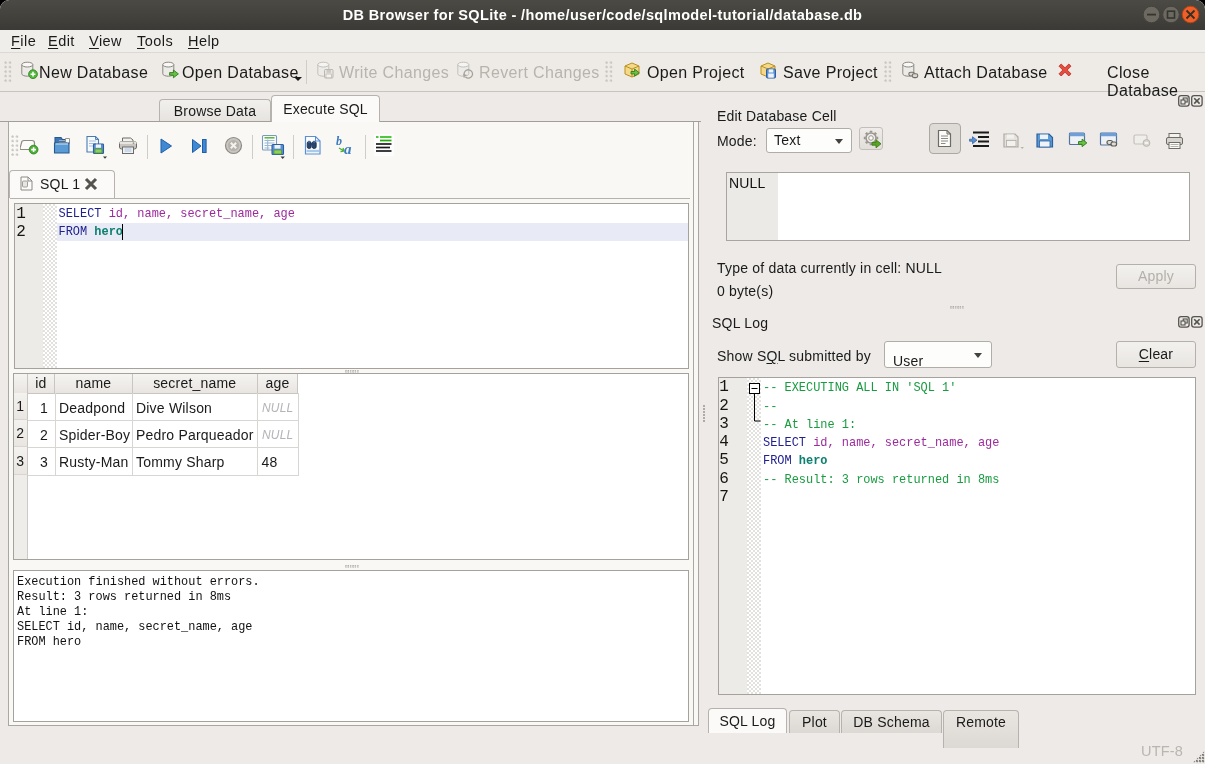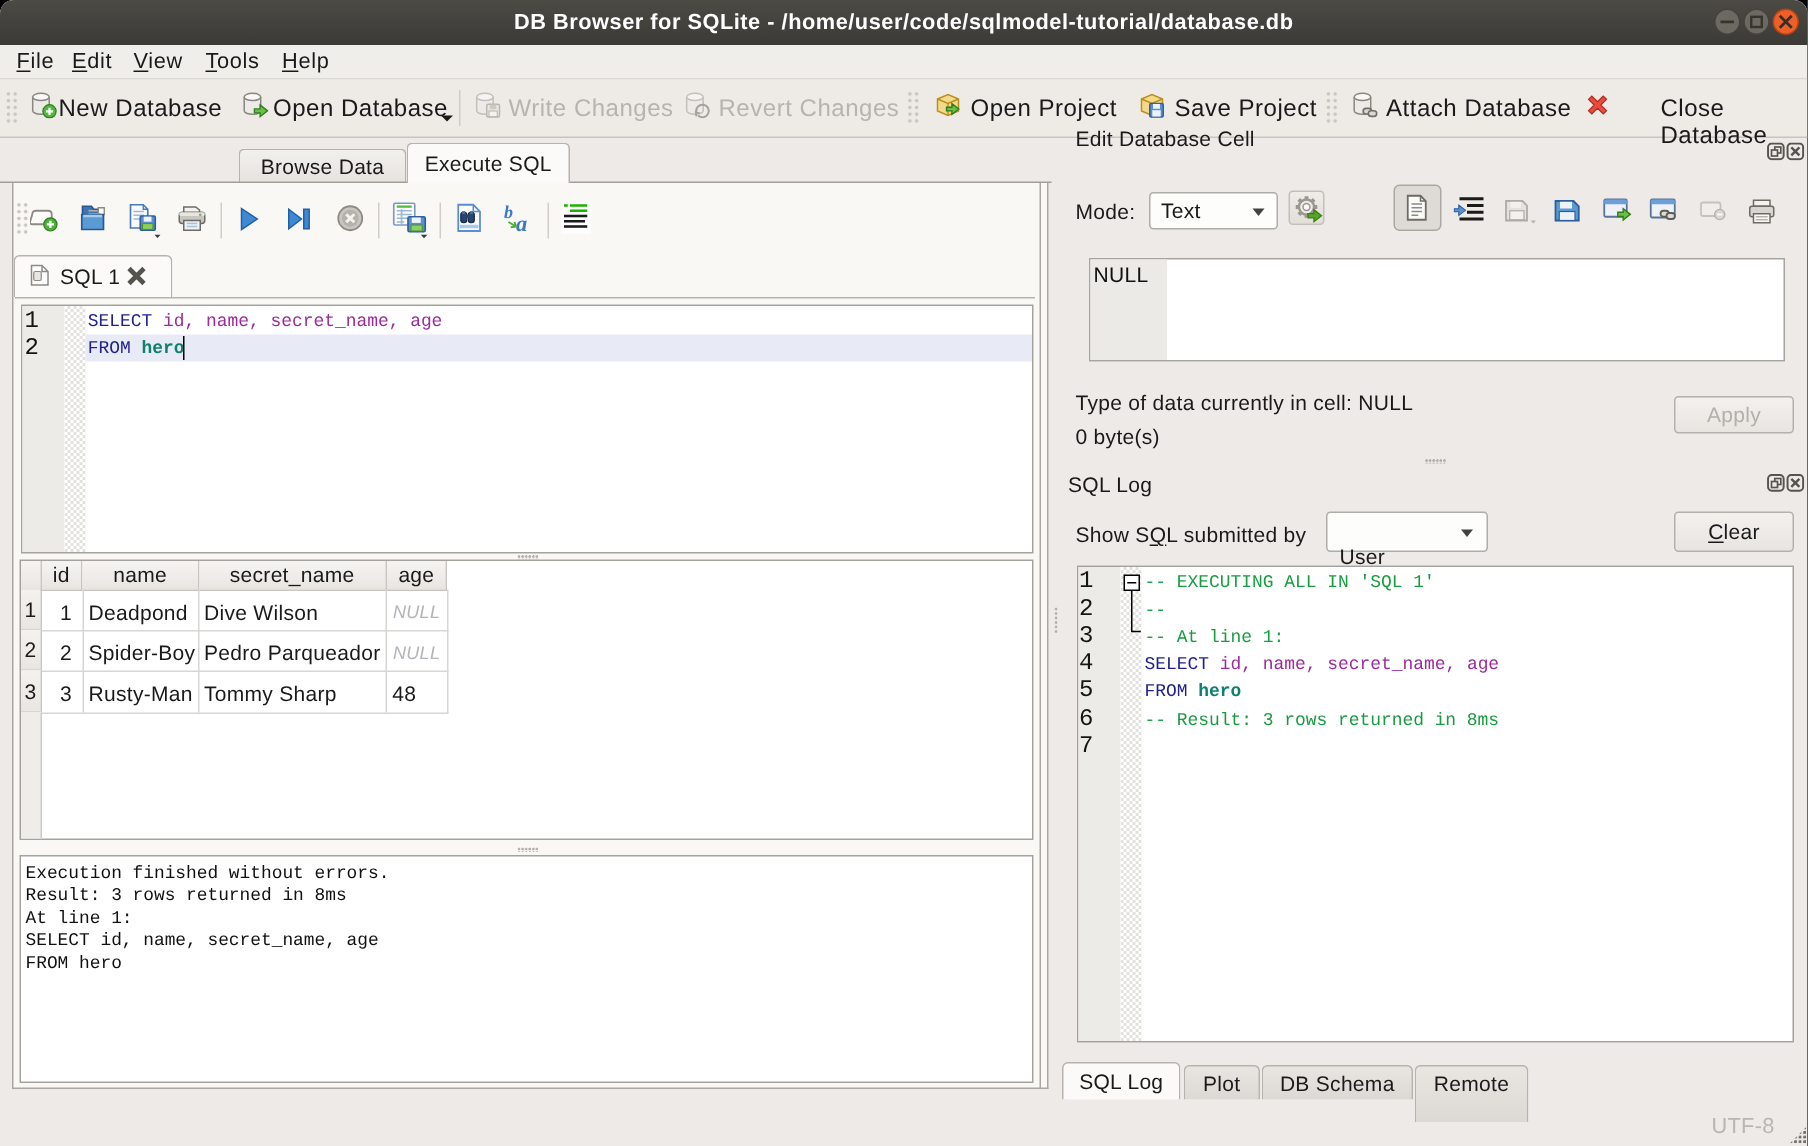--- a/index.html
+++ b/index.html
@@ -268,21 +268,21 @@
 
 <div class="whitebox" style="left:13px;top:570px;width:675.5px;height:152px;border-color:#a5a29d;"></div>
 <div class="abs" id="msg" style="left:17px;top:575px;">Execution finished without errors.
 Result: 3 rows returned in 8ms
 At line 1:
 SELECT id, name, secret_name, age
 FROM hero</div>
 
 <div class="abs dots-h" style="left:702.5px;top:405px;width:3px;height:17px;background-size:3px 3px;"></div>
 
-<span class="abs dtitle" style="left:717px;top:84px;">Edit Database Cell</span>
+<span class="abs dtitle" style="left:717px;top:108px;">Edit Database Cell</span>
 <svg class="abs" style="left:1178px;top:95px;" width="25" height="12" viewBox="0 0 25 12">
   <rect x="0.7" y="0.7" width="10.4" height="10.4" rx="2.4" fill="none" stroke="#56544f" stroke-width="1.3"></rect>
   <rect x="5.2" y="3" width="4" height="4" fill="none" stroke="#56544f" stroke-width="1.1"></rect>
   <rect x="3" y="5" width="4" height="4" fill="#edeae7" stroke="#56544f" stroke-width="1.1"></rect>
   <rect x="13.7" y="0.7" width="10.4" height="10.4" rx="2.4" fill="none" stroke="#56544f" stroke-width="1.3"></rect>
   <path d="M16.2 3.2 l5.4 5.4 M21.6 3.2 l-5.4 5.4" stroke="#56544f" stroke-width="1.6"></path>
 </svg>
 <span class="abs" style="left:717px;top:133px;font-size:14px;">Mode:</span>
 <div class="combo" style="left:766px;top:128px;width:86px;height:25px;">
       <span style="position:absolute;left:7px;top:3px;">Text</span>
@@ -355,21 +355,21 @@
 <span class="abs dtitle" style="left:712px;top:315px;">SQL Log</span>
 <svg class="abs" style="left:1178px;top:316px;" width="25" height="12" viewBox="0 0 25 12">
   <rect x="0.7" y="0.7" width="10.4" height="10.4" rx="2.4" fill="none" stroke="#56544f" stroke-width="1.3"></rect>
   <rect x="5.2" y="3" width="4" height="4" fill="none" stroke="#56544f" stroke-width="1.1"></rect>
   <rect x="3" y="5" width="4" height="4" fill="#edeae7" stroke="#56544f" stroke-width="1.1"></rect>
   <rect x="13.7" y="0.7" width="10.4" height="10.4" rx="2.4" fill="none" stroke="#56544f" stroke-width="1.3"></rect>
   <path d="M16.2 3.2 l5.4 5.4 M21.6 3.2 l-5.4 5.4" stroke="#56544f" stroke-width="1.6"></path>
 </svg>
 <span class="abs" style="left:717px;top:348px;font-size:14px;">Show S<span class="mn">Q</span>L submitted by</span>
 <div class="combo" style="left:884px;top:341px;width:108px;height:27px;">
-      <span style="position:absolute;left:8px;top:21px;">User</span>
+      <span style="position:absolute;left:8px;top:11px;">User</span>
       <span class="car" style="right:9px;top:11px;"></span>
     </div>
 <div class="btn" style="left:1116px;top:341px;width:80px;height:27px;padding-top:4px;color:#1a1a1a;"><span class="mn">C</span>lear</div>
 <div class="whitebox" style="left:717.5px;top:377px;width:478px;height:318px;border-color:#a5a29d;"></div>
 <div class="abs" style="left:718.5px;top:378px;width:28.2px;height:316px;background:#edebe7;"></div>
 <div class="hatch" style="left:746.7px;top:378px;width:14.3px;height:316px;"></div>
 <div class="lnum" style="left:719.3px;top:378.4px;">1</div>
 <div class="lnum" style="left:719.3px;top:396.65px;">2</div>
 <div class="lnum" style="left:719.3px;top:414.9px;">3</div>
 <div class="lnum" style="left:719.3px;top:433.15px;">4</div>

